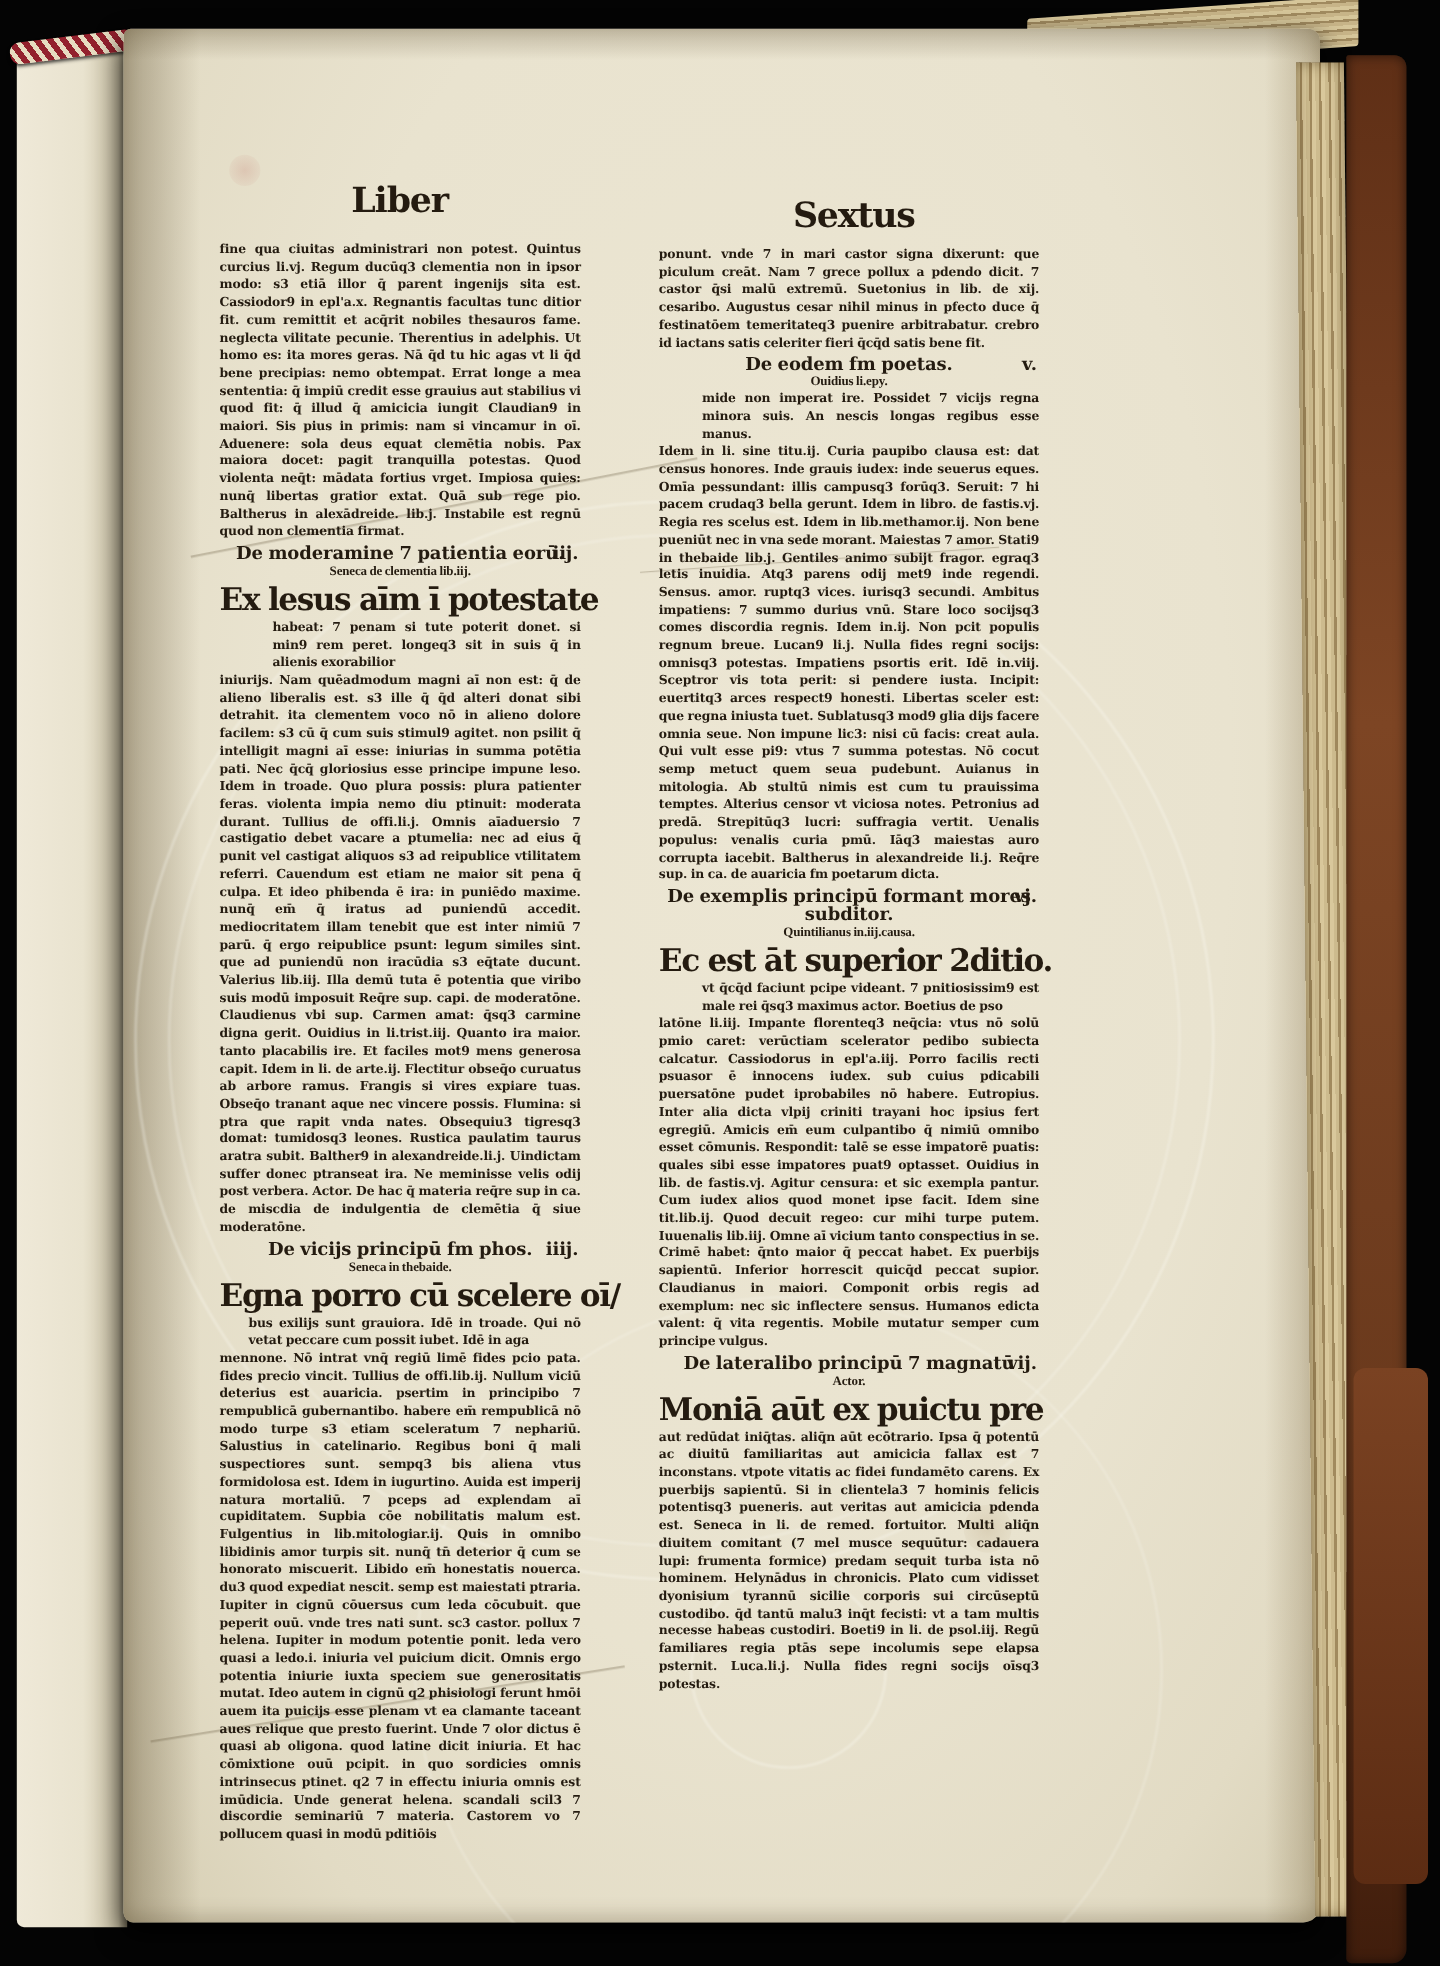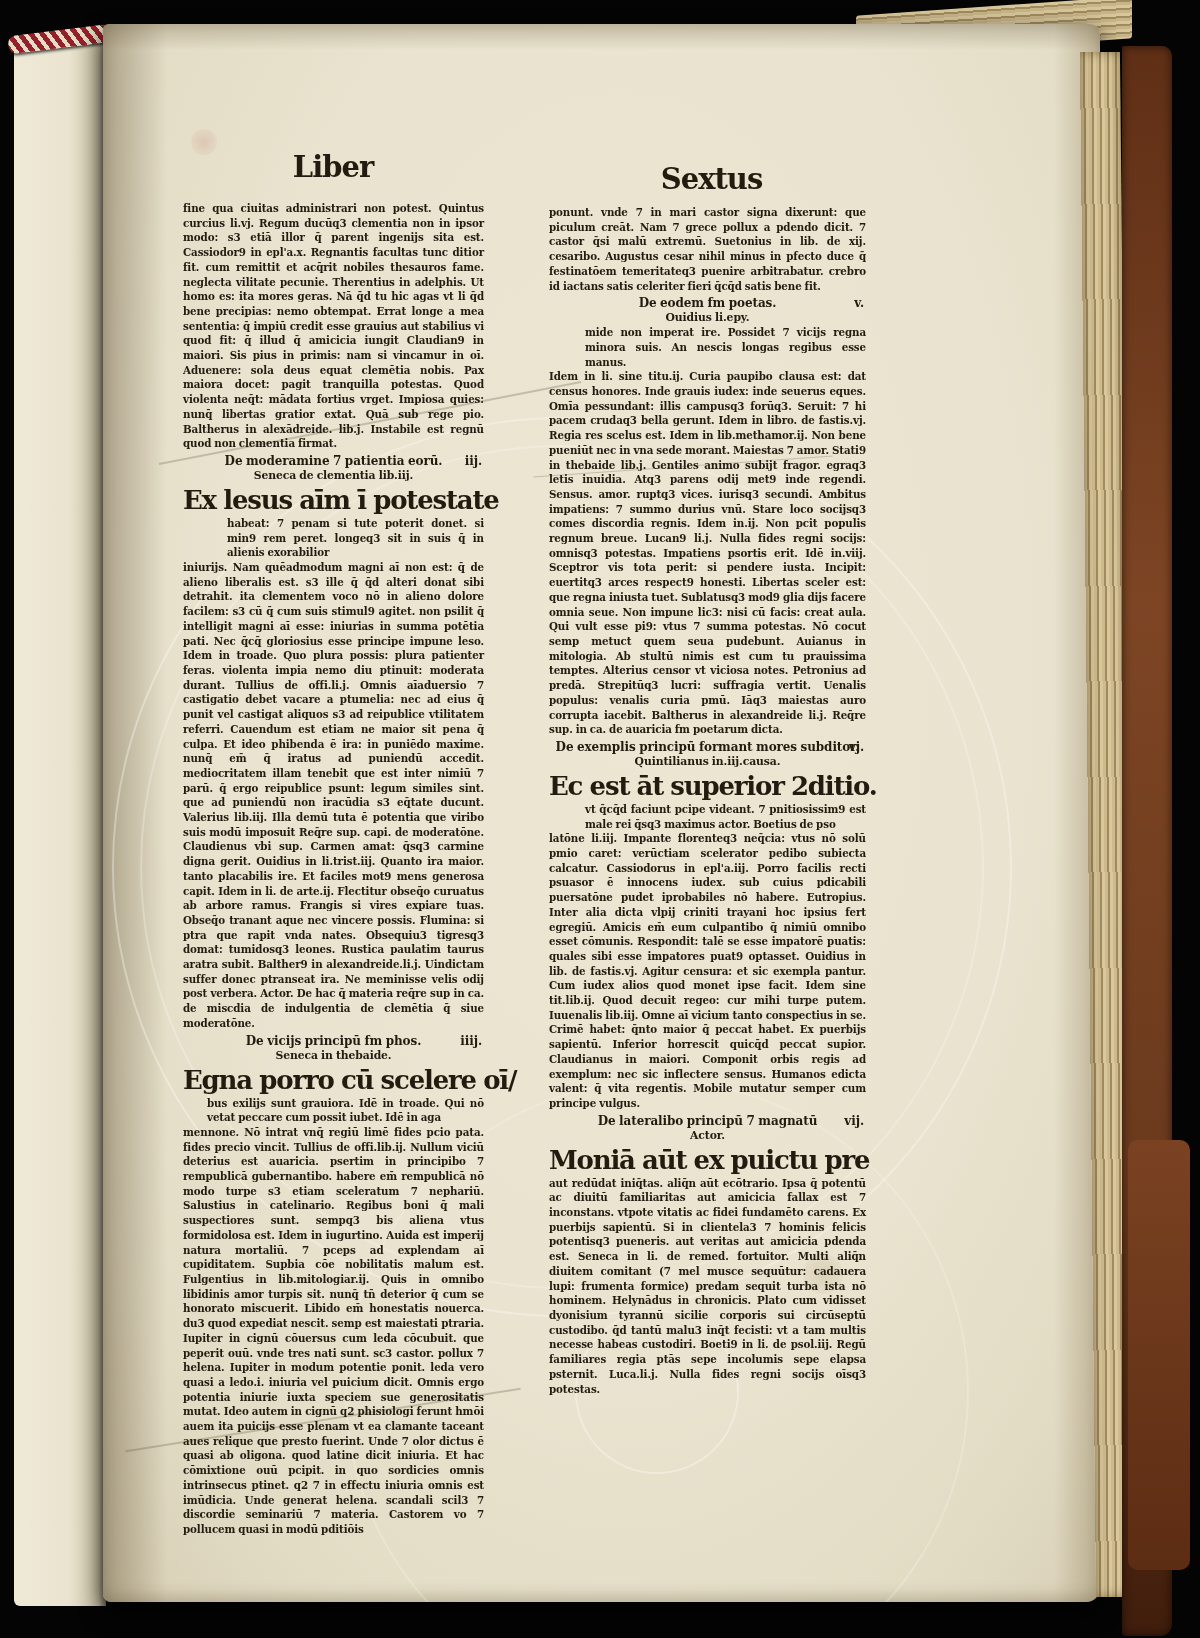--- a/index.html
+++ b/index.html
@@ -62,23 +62,23 @@
        letter-spacing:-.1px;word-spacing:-.5px;}
   #col-left{left:183px;top:201px;width:301px;}
   #col-right{left:549px;top:205px;width:317px;}
   .par{margin:0;}
   .lead{margin:0;}
   .lead-sm{margin-left:24px;}
   .lead-md{margin-left:44px;}
   .lead-lg{margin-left:36px;}
   .bighead{font-size:26px;font-weight:bold;letter-spacing:-1.2px;line-height:30px;
            text-align:center;white-space:nowrap;margin:2px 0 1px 0;}
-  .rubric{position:relative;text-align:center;font-size:12px;line-height:15px;margin-top:3px;}
+  .rubric{position:relative;text-align:center;font-size:15px;line-height:15px;margin-top:3px;}
   .rubric .num{position:absolute;right:2px;top:0;}
-  .source{text-align:center;font-size:10.8px;line-height:14px;}
+  .source{text-align:center;font-size:10.8px;line-height:14px;font-family:Liberation Serif, serif;}
 </style>
 </head>
 <body>
 
 <div class="abs" id="prev-page"></div>
 <div class="abs" id="headband"></div>
 <div class="abs" id="top-edge"></div>
 
 <div class="abs" id="main-page">
   <div class="abs" id="gutter-shade"></div>

